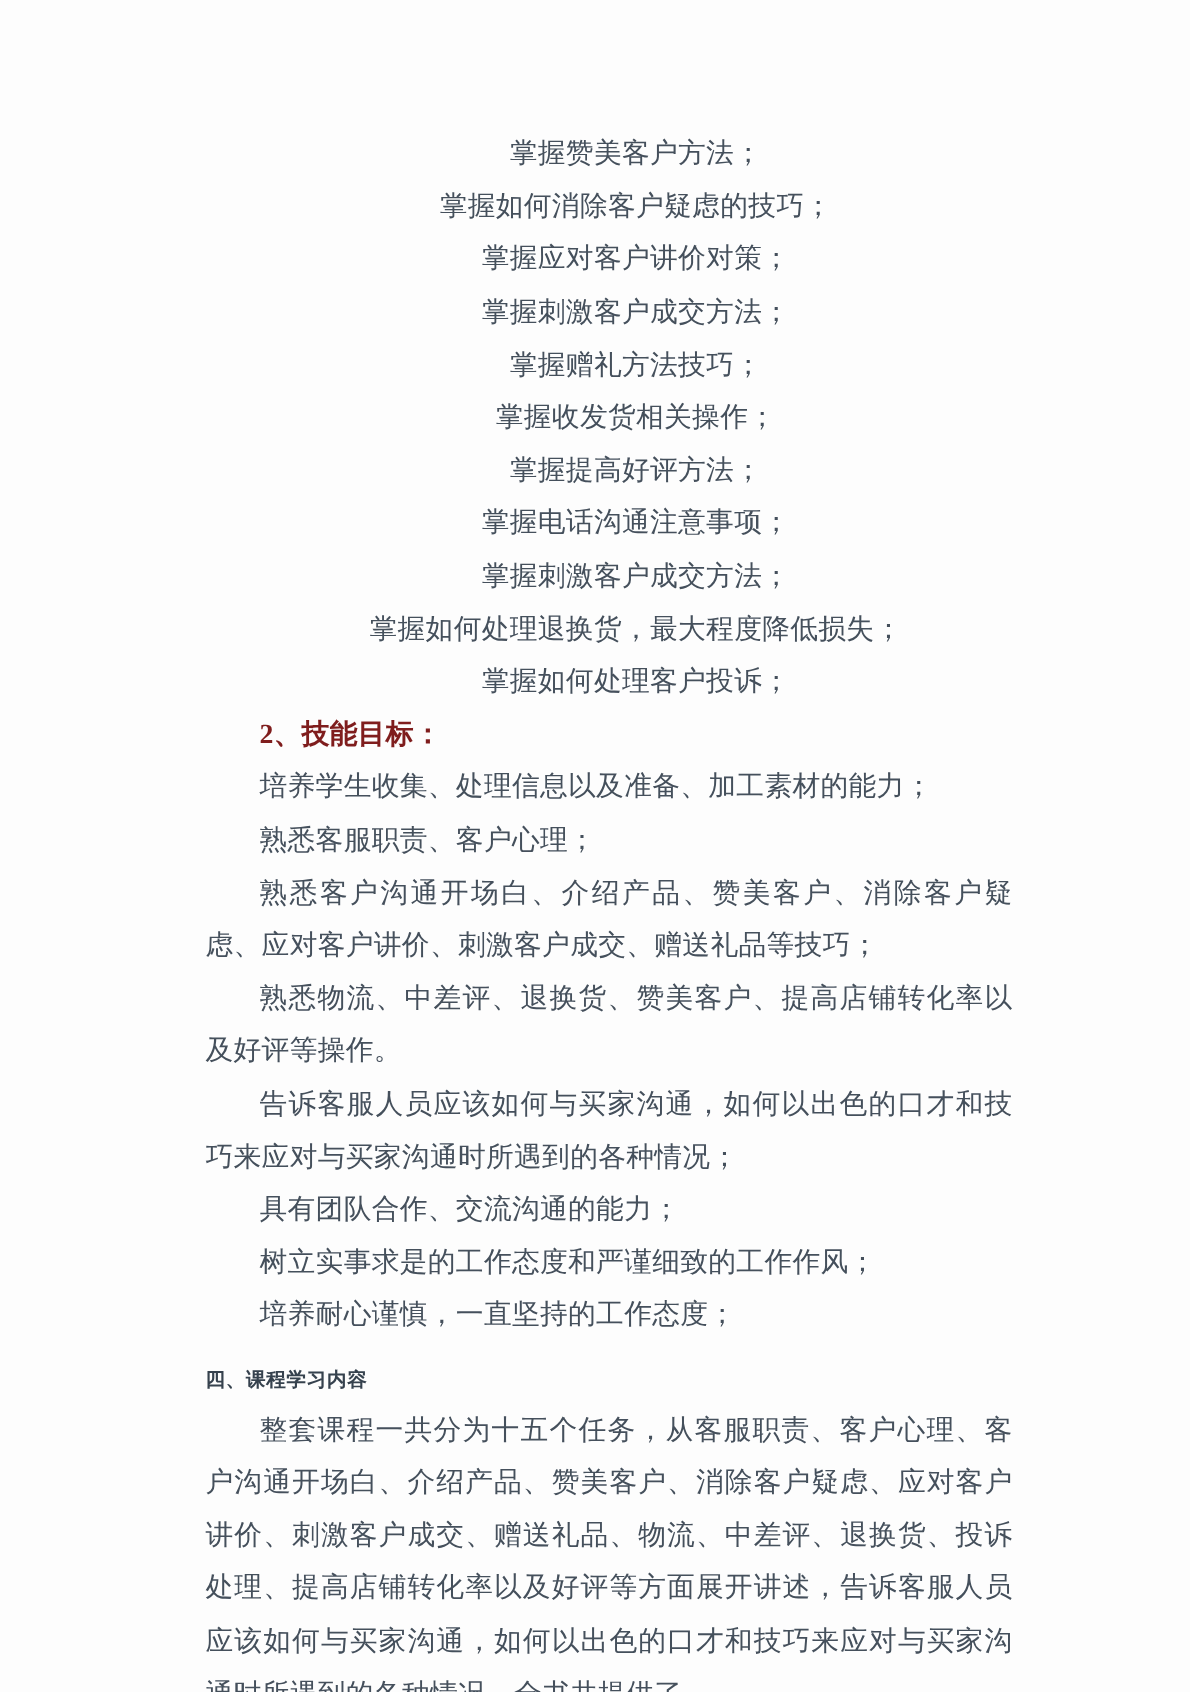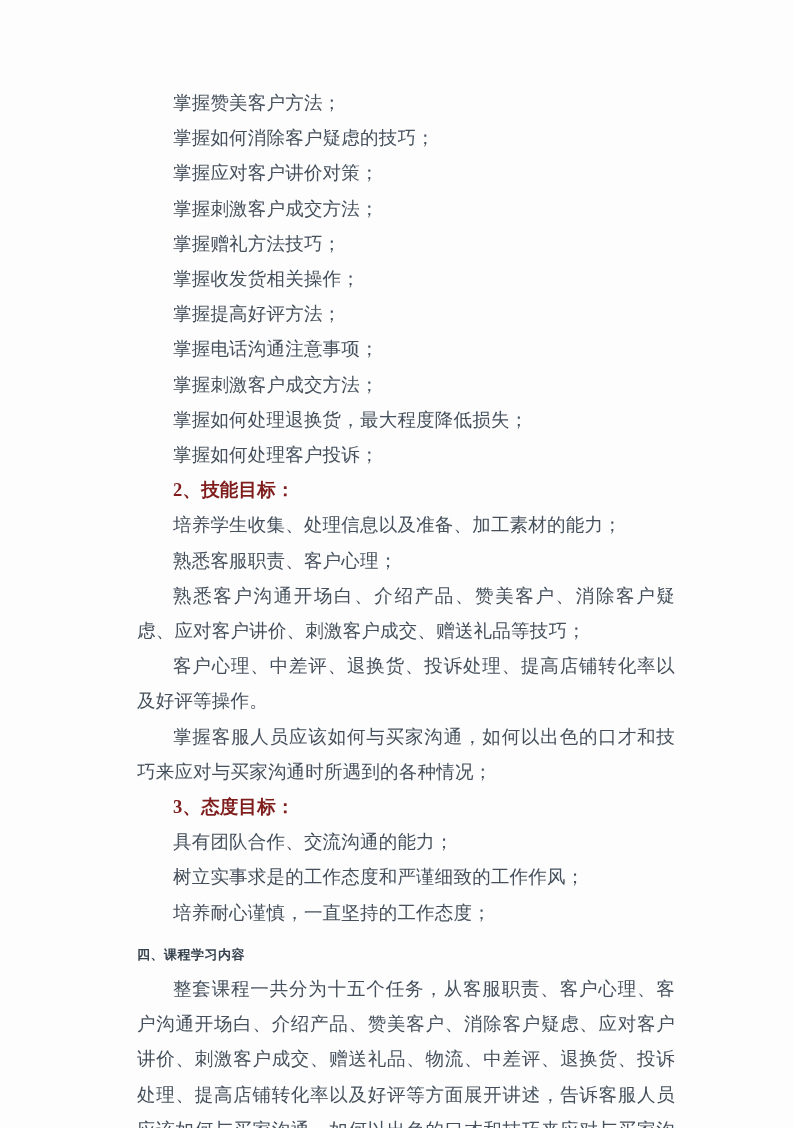--- a/index.html
+++ b/index.html
@@ -27,20 +27,21 @@
     line-height: 35.2px;
     color: #45505c;
     letter-spacing: 0.2px;
   }
   .line {
     white-space: pre-wrap;
     margin: 0;
   }
   .indent-1 {
     text-indent: 36px;
+    text-align: center;
   }
   .para {
     margin: 0;
     text-align: justify;
     text-justify: inter-ideograph;
     text-indent: 36px;
   }
   .heading-sub {
     margin: 0;
     text-indent: 36px;
@@ -75,26 +76,25 @@
       <p class="line indent-1">掌握刺激客户成交方法；</p>
       <p class="line indent-1">掌握如何处理退换货，最大程度降低损失；</p>
       <p class="line indent-1">掌握如何处理客户投诉；</p>
     </div>
 
     <div class="block">
       <p class="heading-sub">2、技能目标：</p>
       <p class="para">培养学生收集、处理信息以及准备、加工素材的能力；</p>
       <p class="para">熟悉客服职责、客户心理；</p>
       <p class="para">熟悉客户沟通开场白、介绍产品、赞美客户、消除客户疑虑、应对客户讲价、刺激客户成交、赠送礼品等技巧；</p>
-      <p class="para">客户心理、中差评、退换货、投诉处理、提高店铺转化率以及好评等操作。</p>
-      <p class="para">掌握客服人员应该如何与买家沟通，如何以出色的口才和技巧来应对与买家沟通时所遇到的各种情况；</p>
+      <p class="para">熟悉物流、中差评、退换货、赞美客户、提高店铺转化率以及好评等操作。</p>
+      <p class="para">告诉客服人员应该如何与买家沟通，如何以出色的口才和技巧来应对与买家沟通时所遇到的各种情况；</p>
     </div>
 
     <div class="block">
-      <p class="heading-sub">3、态度目标：</p>
       <p class="para">具有团队合作、交流沟通的能力；</p>
       <p class="para">树立实事求是的工作态度和严谨细致的工作作风；</p>
       <p class="para">培养耐心谨慎，一直坚持的工作态度；</p>
     </div>
 
     <div class="section-spacer"></div>
 
     <div class="block">
       <p class="heading-main">四、课程学习内容</p>
       <p class="para">整套课程一共分为十五个任务，从客服职责、客户心理、客户沟通开场白、介绍产品、赞美客户、消除客户疑虑、应对客户讲价、刺激客户成交、赠送礼品、物流、中差评、退换货、投诉处理、提高店铺转化率以及好评等方面展开讲述，告诉客服人员应该如何与买家沟通，如何以出色的口才和技巧来应对与买家沟通时所遇到的各种情况。全书共提供了</p>

